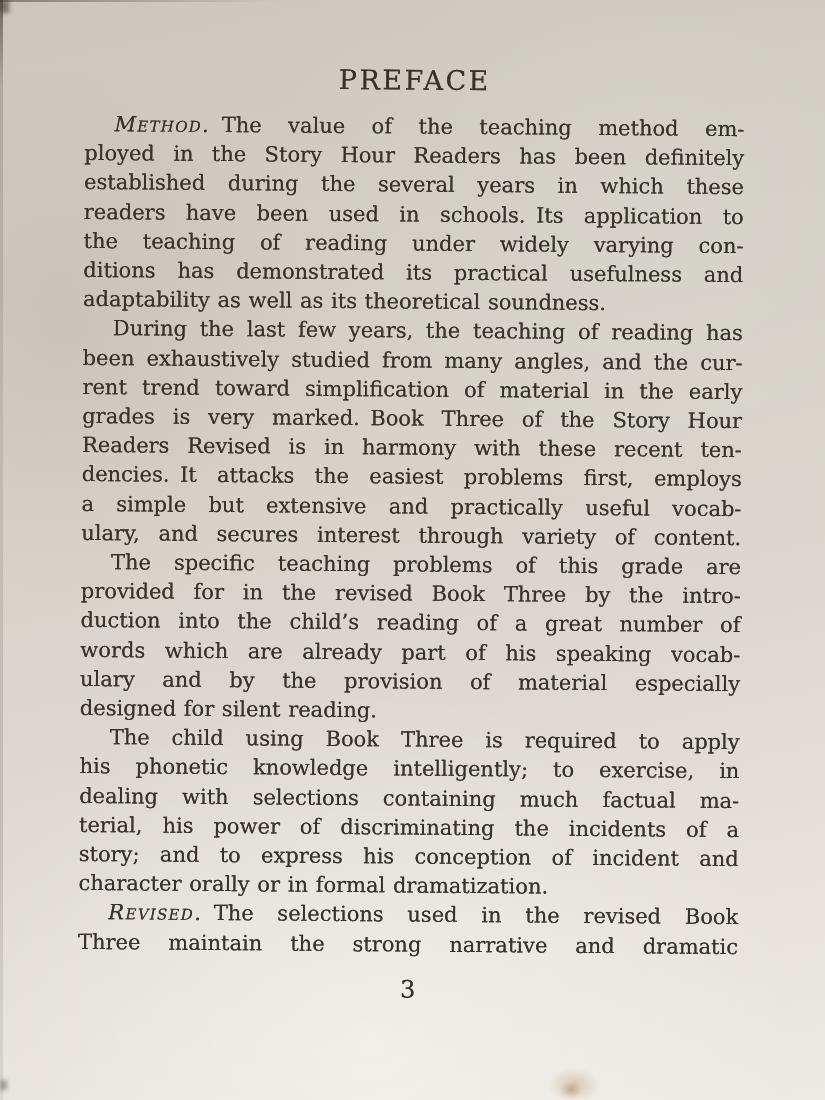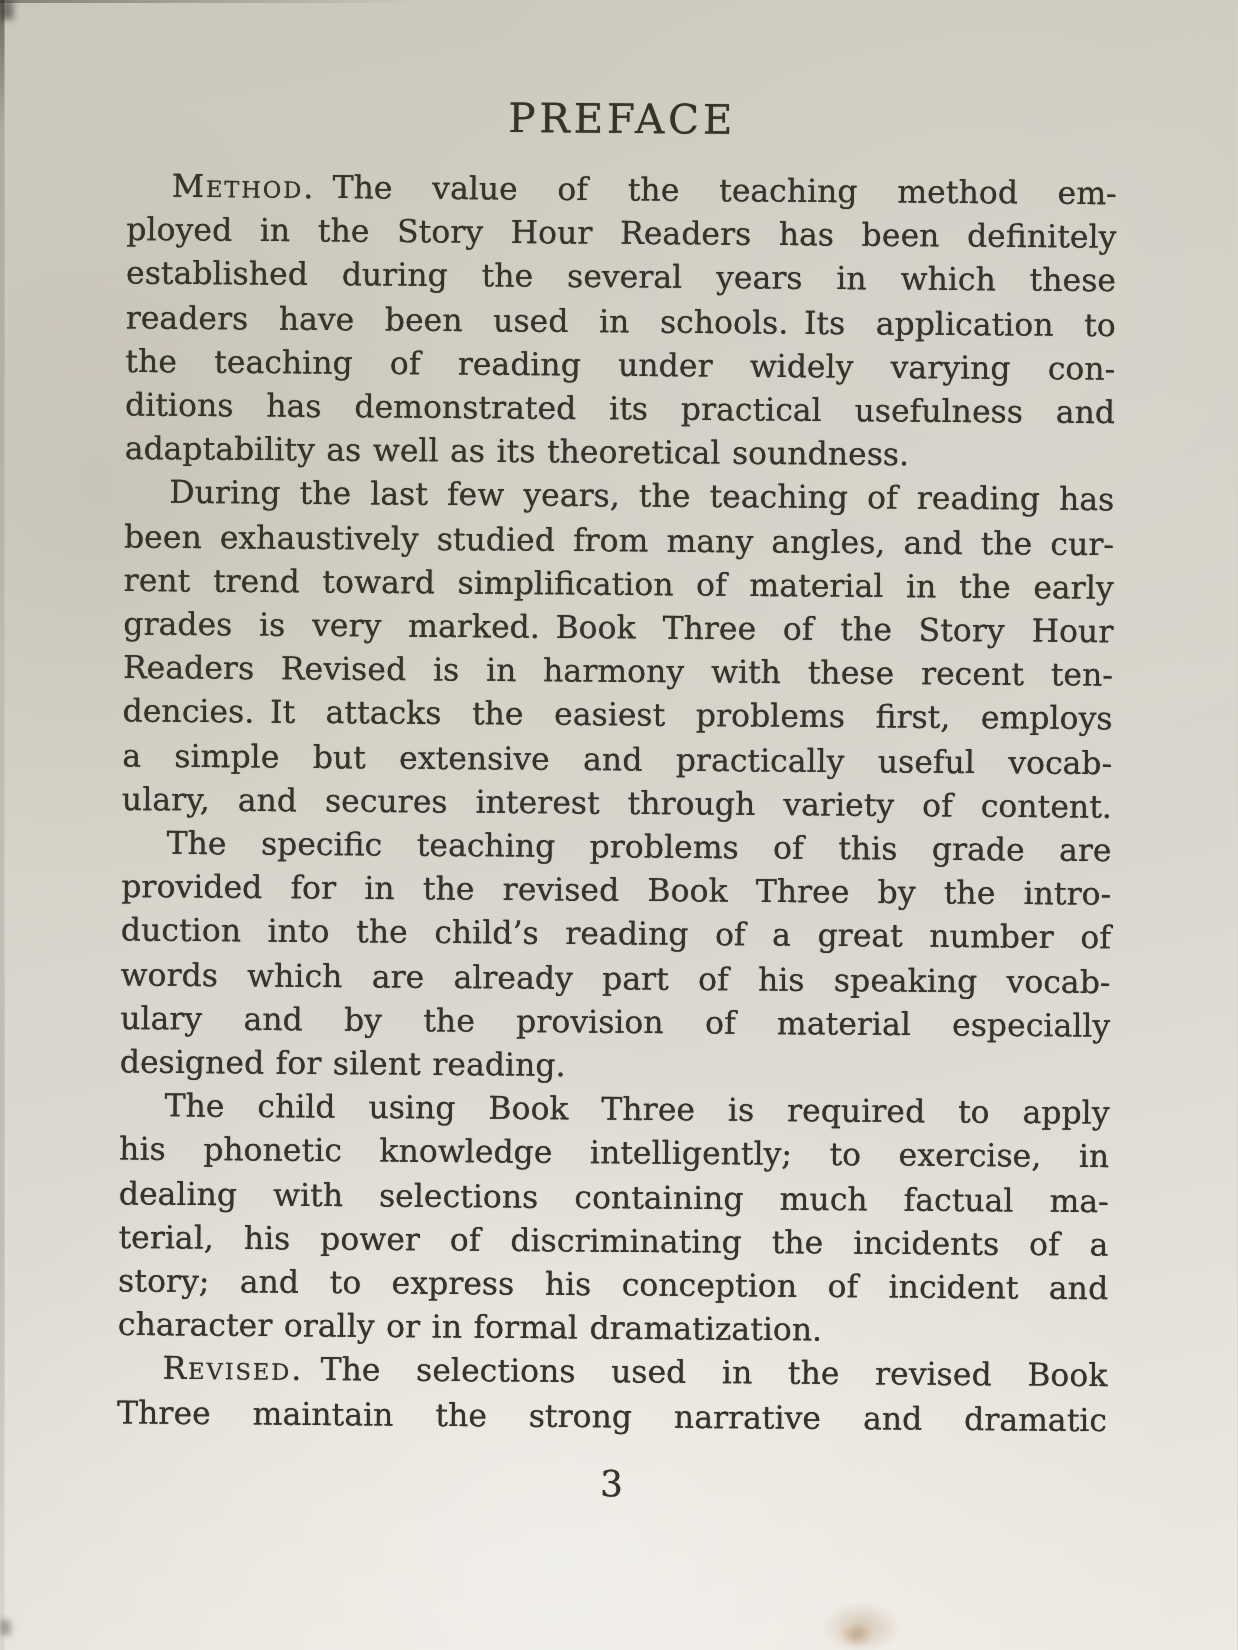--- a/index.html
+++ b/index.html
@@ -77,20 +77,21 @@
   }
   .j {
     text-align: justify;
     text-align-last: justify;
   }
   .indent { padding-left: 30px; }
   .lead {
     font-variant: small-caps;
     letter-spacing: 1.3px;
     margin-right: 0.55em;
+    font-style: italic;
   }
   .page-number {
     text-align: center;
     font-size: 24px;
     margin-top: 16px;
   }
 </style>
 </head>
 <body>
 

